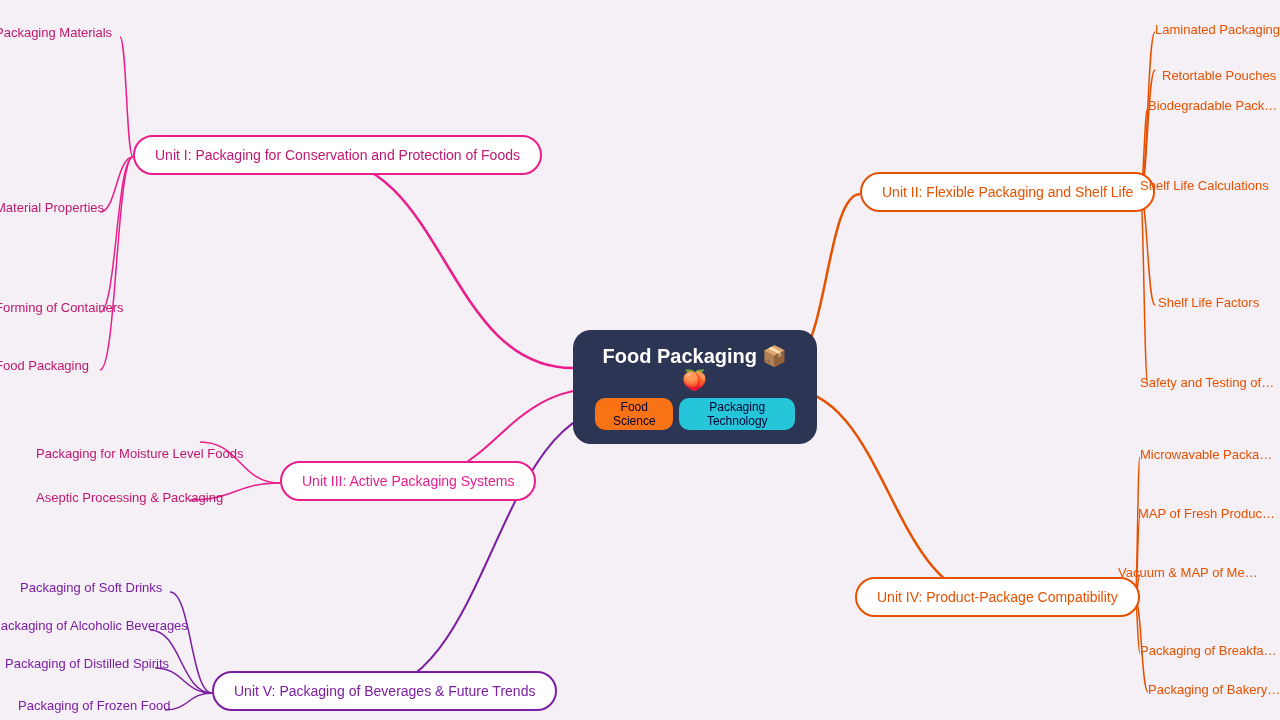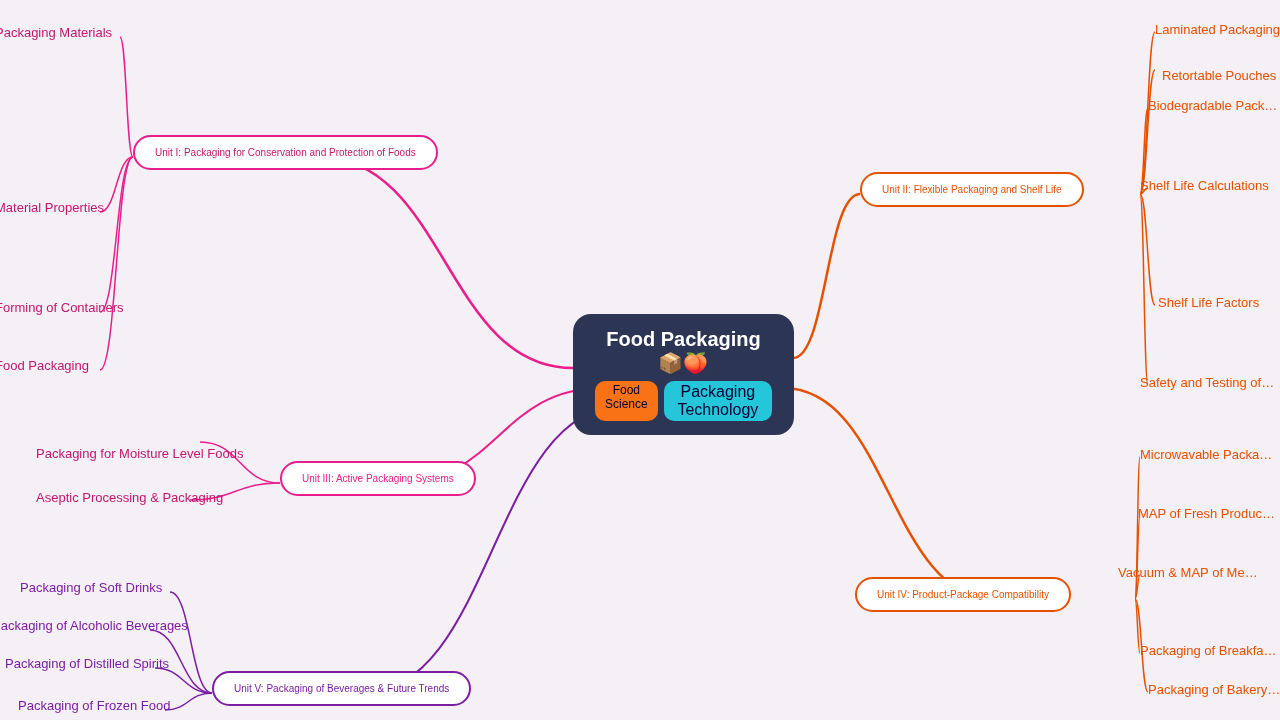--- a/index.html
+++ b/index.html
@@ -49,30 +49,30 @@
       color: #003;
       border-radius: 10px;
       padding: 2px 10px;
       font-size: 12px;
     }
     .tag-packaging {
       background: #26c6da;
       color: #003;
       border-radius: 10px;
       padding: 2px 10px;
-      font-size: 16px;
+      font-size: 12px;
     }
 
     
     .unit-node {
       border: 2px solid;
       border-radius: 22px;
       padding: 10px 20px;
       background: white;
-      font-size: 10px;
+      font-size: 14px;
       white-space: nowrap;
     }
 
     
     .leaf-node {
       font-size: 13px;
       color: #333;
       white-space: nowrap;
     }
 
@@ -109,21 +109,21 @@
     <path d="M1135,599 C1137.5,599 1137.5,516 1140,516" stroke="#e65100" stroke-width="1.5" fill="none"></path>
     <path d="M1135,599 C1137.5,599 1137.5,575 1140,575" stroke="#e65100" stroke-width="1.5" fill="none"></path>
     <path d="M1135,599 C1137.5,599 1137.5,653 1140,653" stroke="#e65100" stroke-width="1.5" fill="none"></path>
     <path d="M1135,599 C1141.5,599 1141.5,692 1148,692" stroke="#e65100" stroke-width="1.5" fill="none"></path>
     <path d="M212,693 C191,693 191,592 170,592" stroke="#7b1fa2" stroke-width="1.5" fill="none"></path>
     <path d="M212,693 C181,693 181,630 150,630" stroke="#7b1fa2" stroke-width="1.5" fill="none"></path>
     <path d="M212,693 C183.5,693 183.5,668 155,668" stroke="#7b1fa2" stroke-width="1.5" fill="none"></path>
     <path d="M212,693 C188.5,693 188.5,710 165,710" stroke="#7b1fa2" stroke-width="1.5" fill="none"></path>
   </svg>
 
-<div class="node center-node" style="left: 573px; top: 314px; width: 221px;">
+<div class="node center-node" style="left: 573px; top: 330px; width: 244px;">
   <div class="title">Food Packaging 📦🍑</div>
   <div class="tags">
     <span class="tag-food">Food Science</span>
     <span class="tag-packaging">Packaging Technology</span>
   </div>
 </div>
 
 <div class="node unit-node pink" style="left: 133px; top: 135px;">
   <span>Unit I: Packaging for Conservation and Protection of Foods</span>
 </div>

